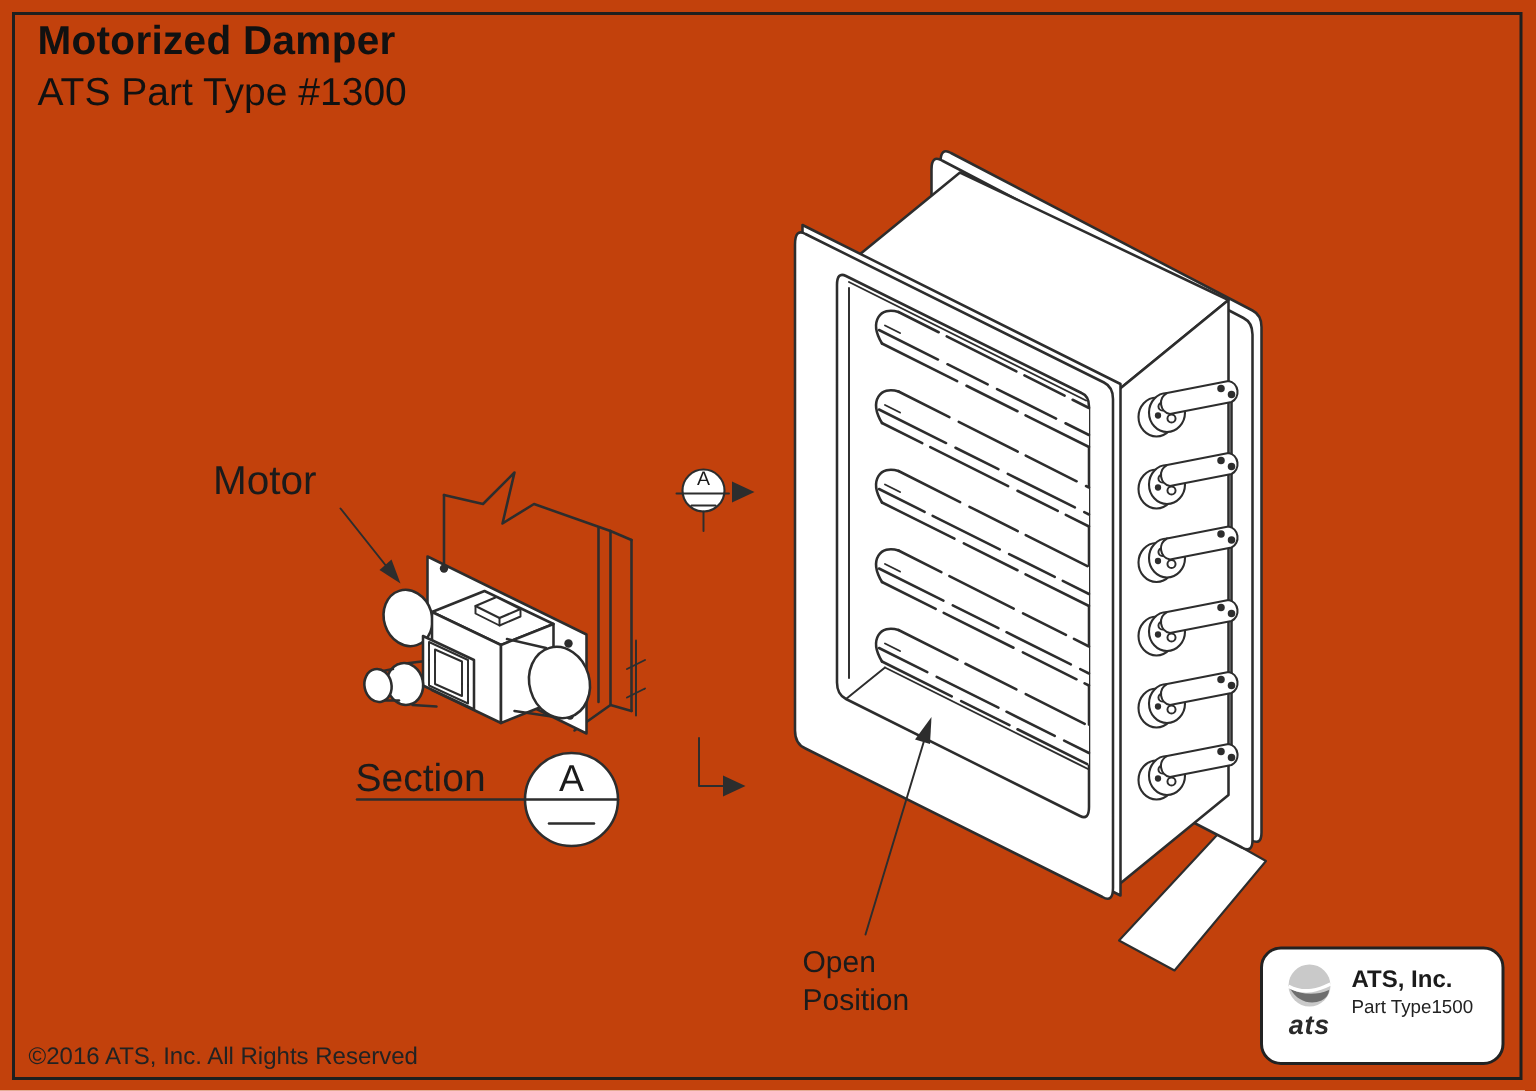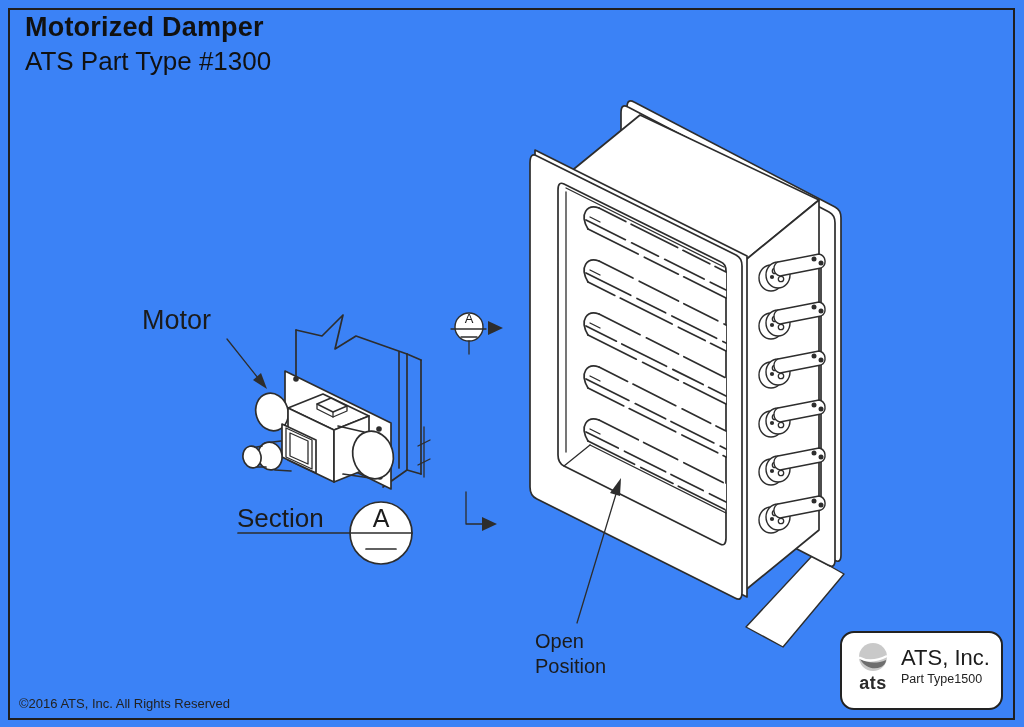--- a/index.html
+++ b/index.html
@@ -1,49 +1,49 @@
 <!DOCTYPE html>
 <html><head>
 <meta charset="utf-8">
 <style>
   html,body { margin:0; padding:0; background:#fff; }
   .page {
-    position:relative; width:1024px; height:727px; background:#3b82f6;
+    position:relative; width:1024px; height:727px; background:#c2410c;
     font-family:"Liberation Sans", sans-serif; overflow:hidden;
   }
   .page-border {
     position:absolute; left:8px; top:8px; width:1003px; height:708px;
     border:2px solid #1f1f1f;
   }
   .title-block { position:absolute; left:25px; top:12px; color:#111; }
   .title-block .main-title { font-size:27px; font-weight:bold; letter-spacing:0.2px; }
   .title-block .sub-title  { font-size:26px; font-weight:400; margin-top:3px; }
 
   svg.drawing { position:absolute; left:0; top:0; }
   .ln  { fill:none; stroke:#2d2d2d; stroke-width:1.7; stroke-linecap:round; stroke-linejoin:round; }
   .lnt { fill:none; stroke:#2d2d2d; stroke-width:1.3; stroke-linecap:round; stroke-linejoin:round; }
   .fw  { fill:#ffffff; stroke:#2d2d2d; stroke-width:1.7; stroke-linejoin:round; }
   .fwt { fill:#ffffff; stroke:#2d2d2d; stroke-width:1.4; stroke-linejoin:round; }
   .fwn { fill:#ffffff; stroke:none; }
   .fd  { fill:#2d2d2d; stroke:none; }
   .lbl { fill:#1b1b1b; font-family:"Liberation Sans", sans-serif; }
 
   .copyright {
-    position:absolute; left:19px; top:696px; font-size:13px; color:#222;
+    position:absolute; left:19px; top:696px; font-size:16px; color:#222;
   }
   .logo-box {
     position:absolute; left:840px; top:631px; width:163px; height:79px;
     border:2px solid #222; border-radius:14px; background:#fff;
     display:flex; align-items:flex-start; padding:9px 10px 6px 12px; box-sizing:border-box;
   }
   .logo-col { width:38px; display:flex; flex-direction:column; align-items:center; }
   .logo-circle { width:30px; height:30px; }
-  .logo-text { font-size:18px; font-weight:bold; color:#2a2a2a; margin-top:1px; letter-spacing:0.5px; }
+  .logo-text { font-size:18px; font-weight:bold; color:#2a2a2a; margin-top:1px; letter-spacing:0.5px;font-style:italic; }
   .logo-info { margin-left:9px; }
-  .company-name { font-size:22px; font-weight:normal; color:#1b1b1b; margin-top:3px; }
+  .company-name { font-size:16px; font-weight:bold; color:#1b1b1b; margin-top:3px; }
   .part-type { font-size:12.5px; color:#222; margin-top:1px; }
 </style>
 </head>
 <body>
 
 <div class="page">
   <div class="page-border"></div>
 
   <div class="title-block">
     <div class="main-title">Motorized Damper</div>

